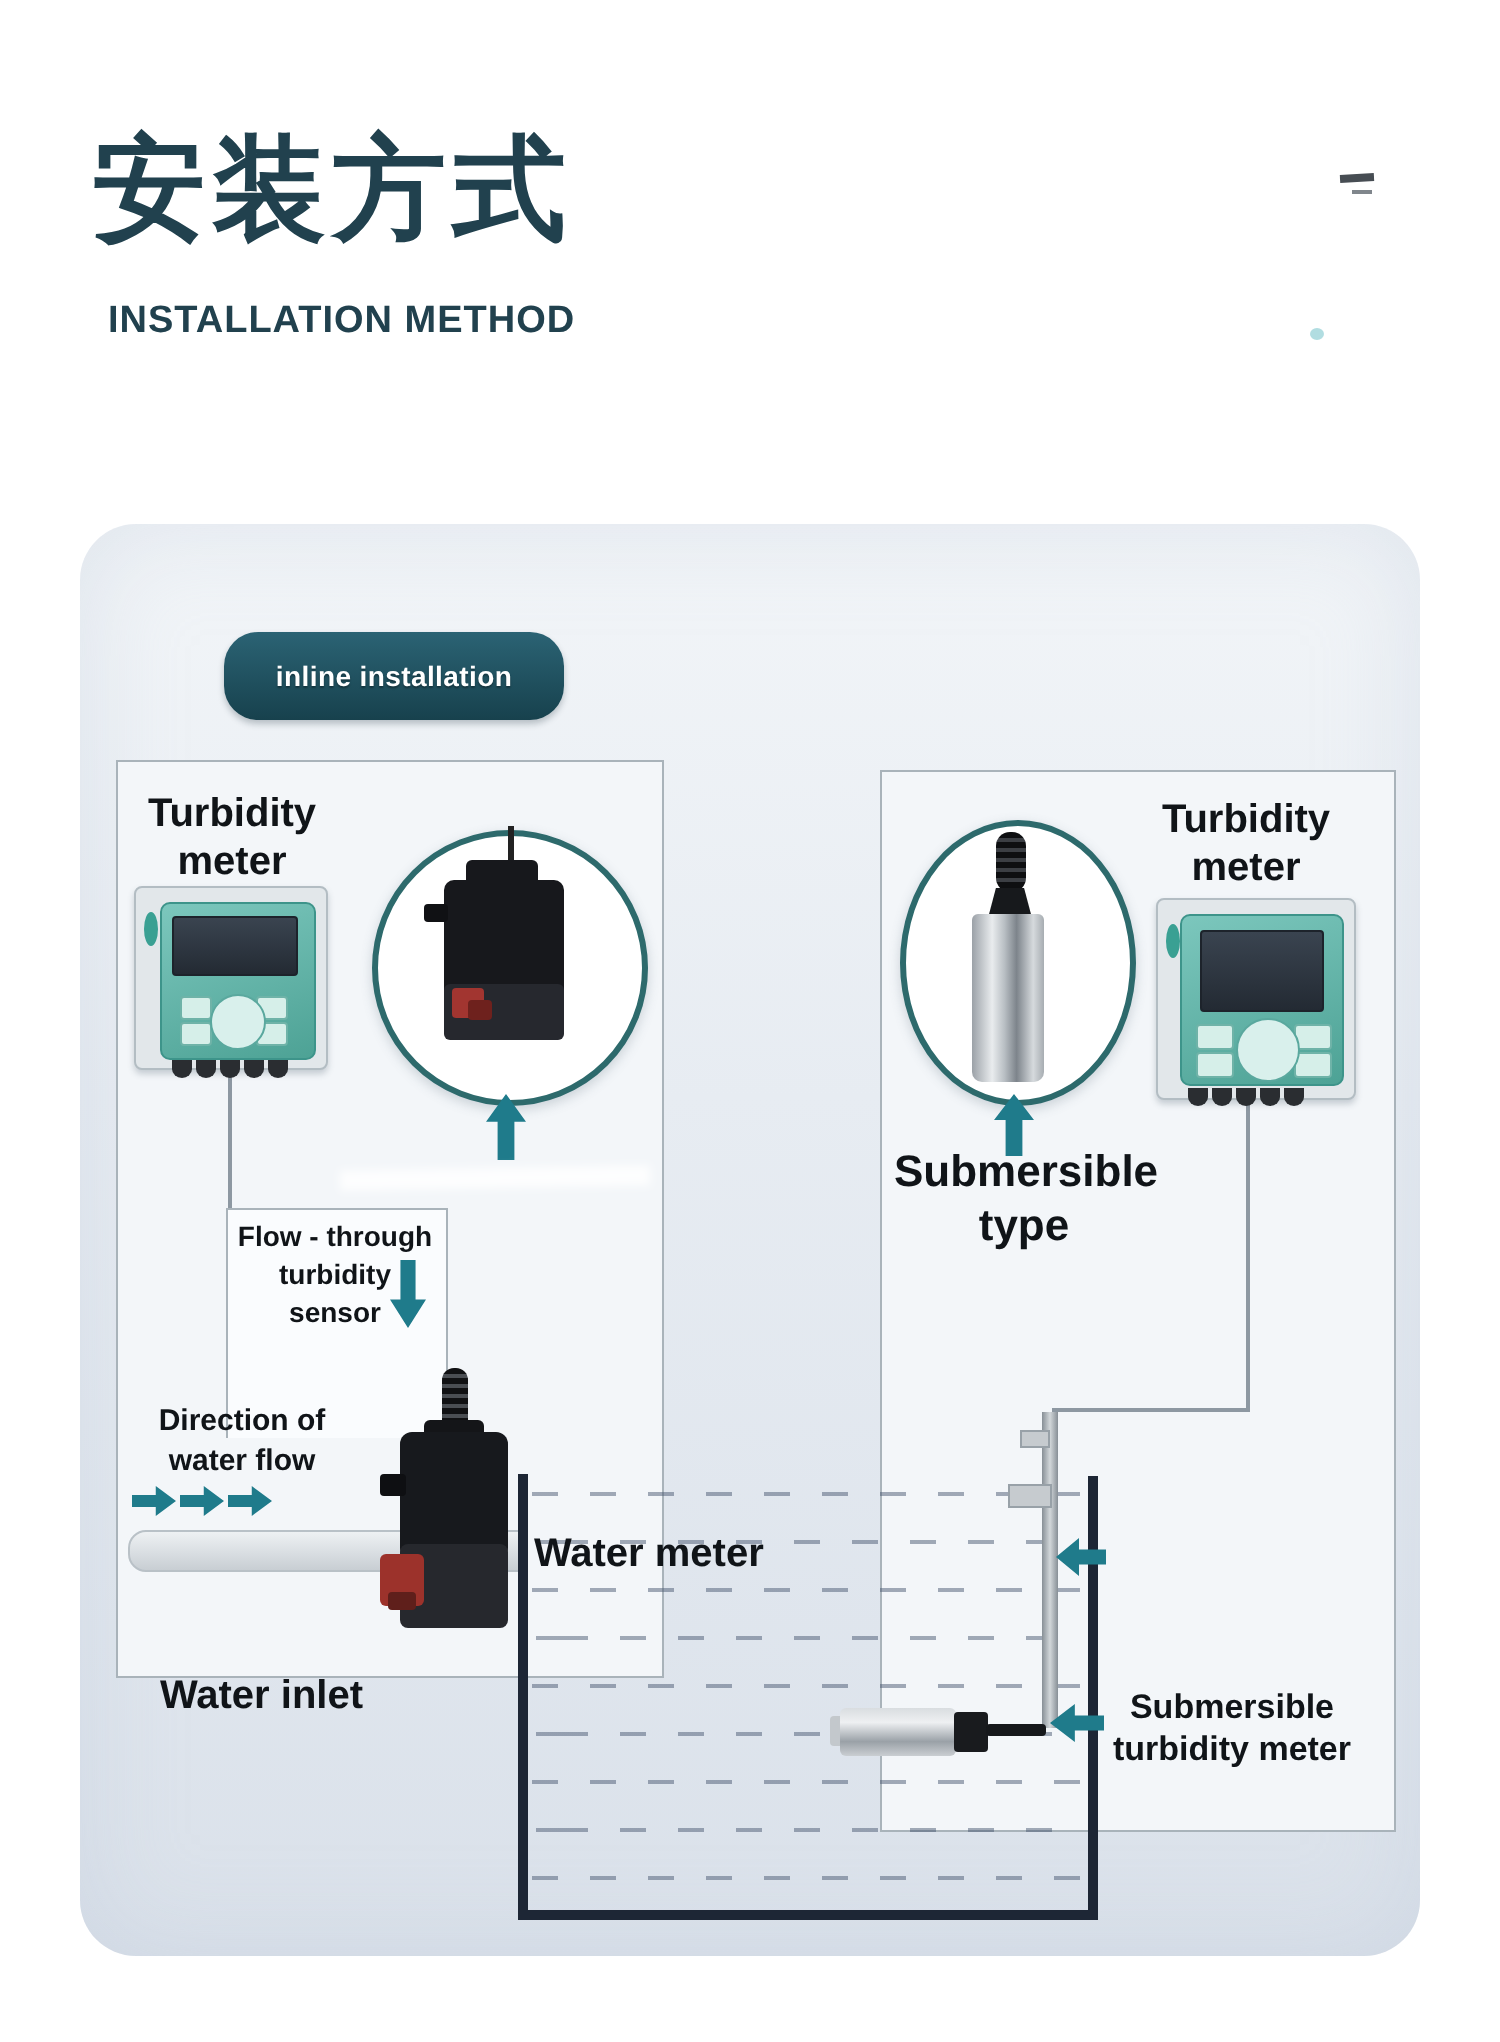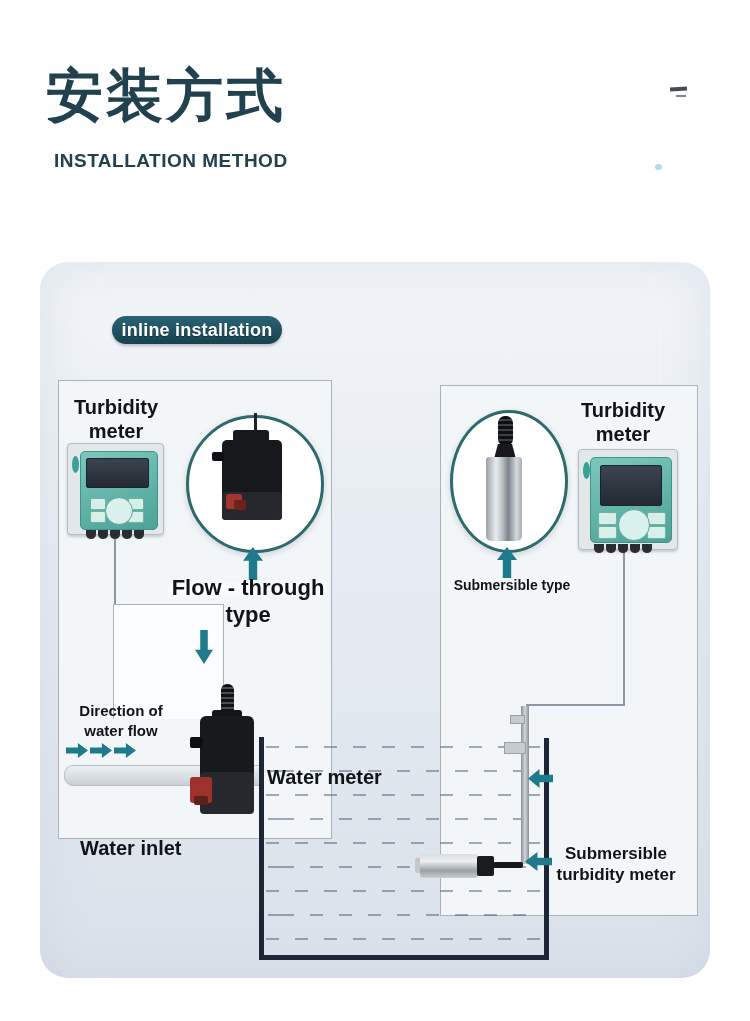--- a/index.html
+++ b/index.html
@@ -22,23 +22,23 @@
   .panel{left:40px;top:262px;width:670px;height:716px;border-radius:28px;
          background:linear-gradient(180deg,#f2f5f8 0%,#e7ecf2 40%,#dae1ea 100%);
          box-shadow:inset 0 0 50px rgba(185,197,214,.35);}
 
   
   .sec-box{background:#f3f6f9;border:1px solid #a9b3ba;}
   .left-box{left:58px;top:380px;width:272px;height:457px;}
   .right-box{left:440px;top:385px;width:256px;height:529px;}
 
   
-  .badge{height:28px;border-radius:17px;background:linear-gradient(180deg,#2b6374,#17414d);
+  .badge{height:44px;border-radius:17px;background:linear-gradient(180deg,#2b6374,#17414d);
          box-shadow:0 2px 3px rgba(20,40,50,.25);display:flex;align-items:center;justify-content:center;
-         color:#fff;font-weight:700;font-size:18px;letter-spacing:.2px;text-shadow:0 1px 1px rgba(0,0,0,.35);}
+         color:#fff;font-weight:700;font-size:14px;letter-spacing:.2px;text-shadow:0 1px 1px rgba(0,0,0,.35);}
   .badge-inline{left:112px;top:316px;width:170px;}
   .badge-immersion{left:482px;top:316px;width:168px;}
 
   
   .circle{border:3px solid #2d6a6c;border-radius:50%;background:#fff;box-shadow:0 2px 6px rgba(80,100,115,.25);}
   .circle-left{left:186px;top:415px;width:132px;height:132px;}
   .circle-right{left:450px;top:410px;width:112px;height:137px;}
 
   
   .meter{background:#e2e7ea;border:1px solid #b3bdc3;border-radius:4px;box-shadow:0 2px 3px rgba(60,80,95,.25);}
@@ -133,21 +133,21 @@
   .fl2{left:90px;top:743px;width:22px;height:15px;}
   .fl3{left:114px;top:743px;width:22px;height:15px;}
   .br-arr{left:528px;top:769px;width:25px;height:19px;}
   .sn-arr{left:525px;top:852px;width:27px;height:19px;}
 
   
   .lbl{font-weight:800;color:var(--ink);}
   .meter-lbl-l{left:68px;top:395px;width:96px;font-size:20px;line-height:24px;text-align:center;}
   .meter-lbl-r{left:575px;top:398px;width:96px;font-size:20px;line-height:24px;text-align:center;}
   .type-lbl-l{left:163px;top:574px;width:170px;font-size:22px;line-height:27px;text-align:center;}
-  .type-lbl-r{left:447px;top:572px;width:130px;font-size:14px;line-height:27px;text-align:center;}
+  .type-lbl-r{left:447px;top:572px;width:130px;font-size:22px;line-height:27px;text-align:center;}
   .swoosh{left:170px;top:584px;width:155px;height:10px;background:rgba(255,255,255,.85);
           filter:blur(2px);transform:rotate(-1deg);}
   .dir-lbl{left:74px;top:701px;width:94px;font-size:15px;line-height:20px;text-align:center;}
   .inlet-lbl{left:80px;top:837px;font-size:20px;white-space:nowrap;}
   .outlet-lbl{left:267px;top:766px;font-size:20px;white-space:nowrap;}
   .bracket-lbl{left:551px;top:749px;width:112px;font-size:20px;line-height:26px;text-align:center;}
   .subsensor-lbl{left:548px;top:843px;width:136px;font-size:17px;line-height:21px;text-align:center;}
 </style>
 </head>
 <body>
@@ -184,20 +184,21 @@
   <div class="abs clamp clamp1"></div>
   <div class="abs clamp clamp2"></div>
 
   <div class="abs pipe"></div>
 
   <div class="abs tank-wall tank-left"></div>
   <div class="abs tank-wall tank-right"></div>
   <div class="abs tank-wall tank-bottom"></div>
 
   <div class="abs label-box"></div>
+  <div class="abs lbl label-box-text">Flow - through turbidity sensor</div>
   <div class="abs arr arr-down dn-l"></div>
 
   <div class="abs fs-spring"></div>
   <div class="abs fs-cap"></div>
   <div class="abs fs-body"></div>
   <div class="abs fs-knob"></div>
   <div class="abs fs-lower"></div>
   <div class="abs fs-red"></div>
   <div class="abs fs-red2"></div>
 
@@ -262,21 +263,20 @@
   <div class="abs arr arr-up up-r"></div>
   <div class="abs arr arr-right fl1"></div>
   <div class="abs arr arr-right fl2"></div>
   <div class="abs arr arr-right fl3"></div>
   <div class="abs arr arr-left br-arr"></div>
   <div class="abs arr arr-left sn-arr"></div>
 
   <div class="abs swoosh"></div>
   <div class="abs lbl meter-lbl-l">Turbidity meter</div>
   <div class="abs lbl meter-lbl-r">Turbidity meter</div>
-  <div class="abs lbl type-lbl-l">Flow - through type</div>
   <div class="abs lbl type-lbl-r">Submersible type</div>
   <div class="abs lbl dir-lbl">Direction of water flow</div>
   <div class="abs lbl inlet-lbl">Water inlet</div>
   <div class="abs lbl outlet-lbl">Water meter</div>
   <div class="abs lbl subsensor-lbl">Submersible turbidity meter</div>
 
   <div class="abs badge badge-inline">inline installation</div>
 
 </div>
 

